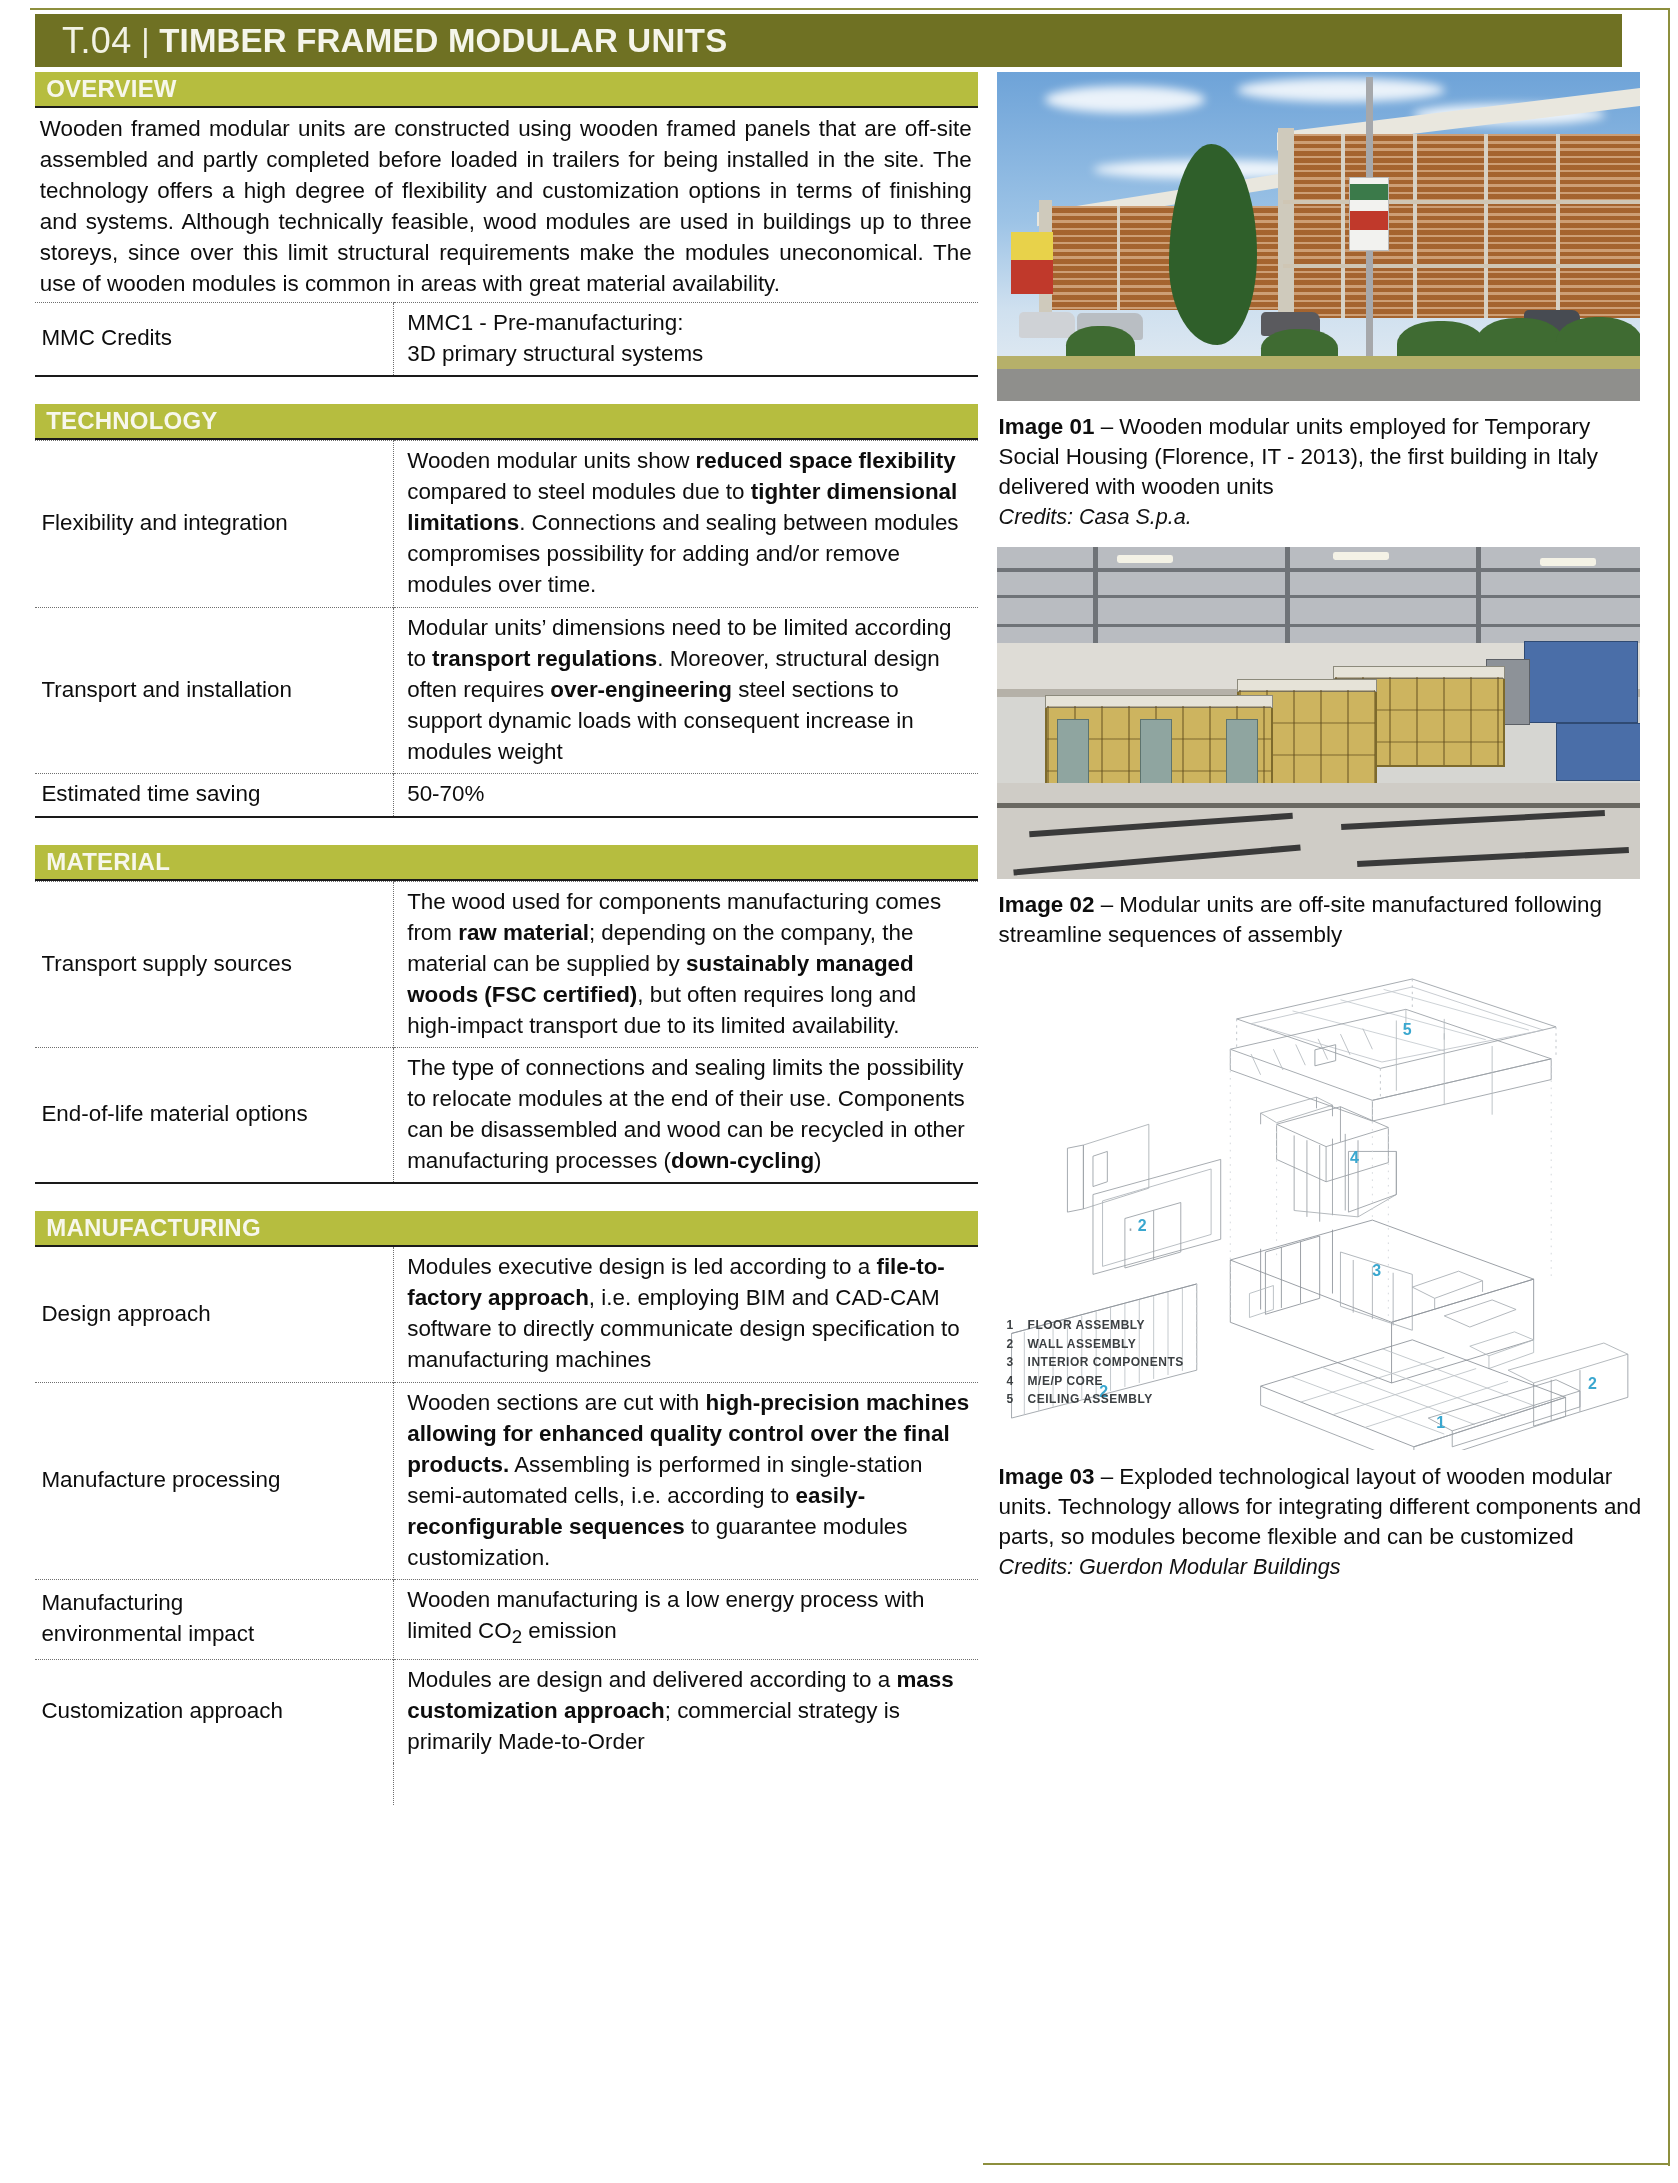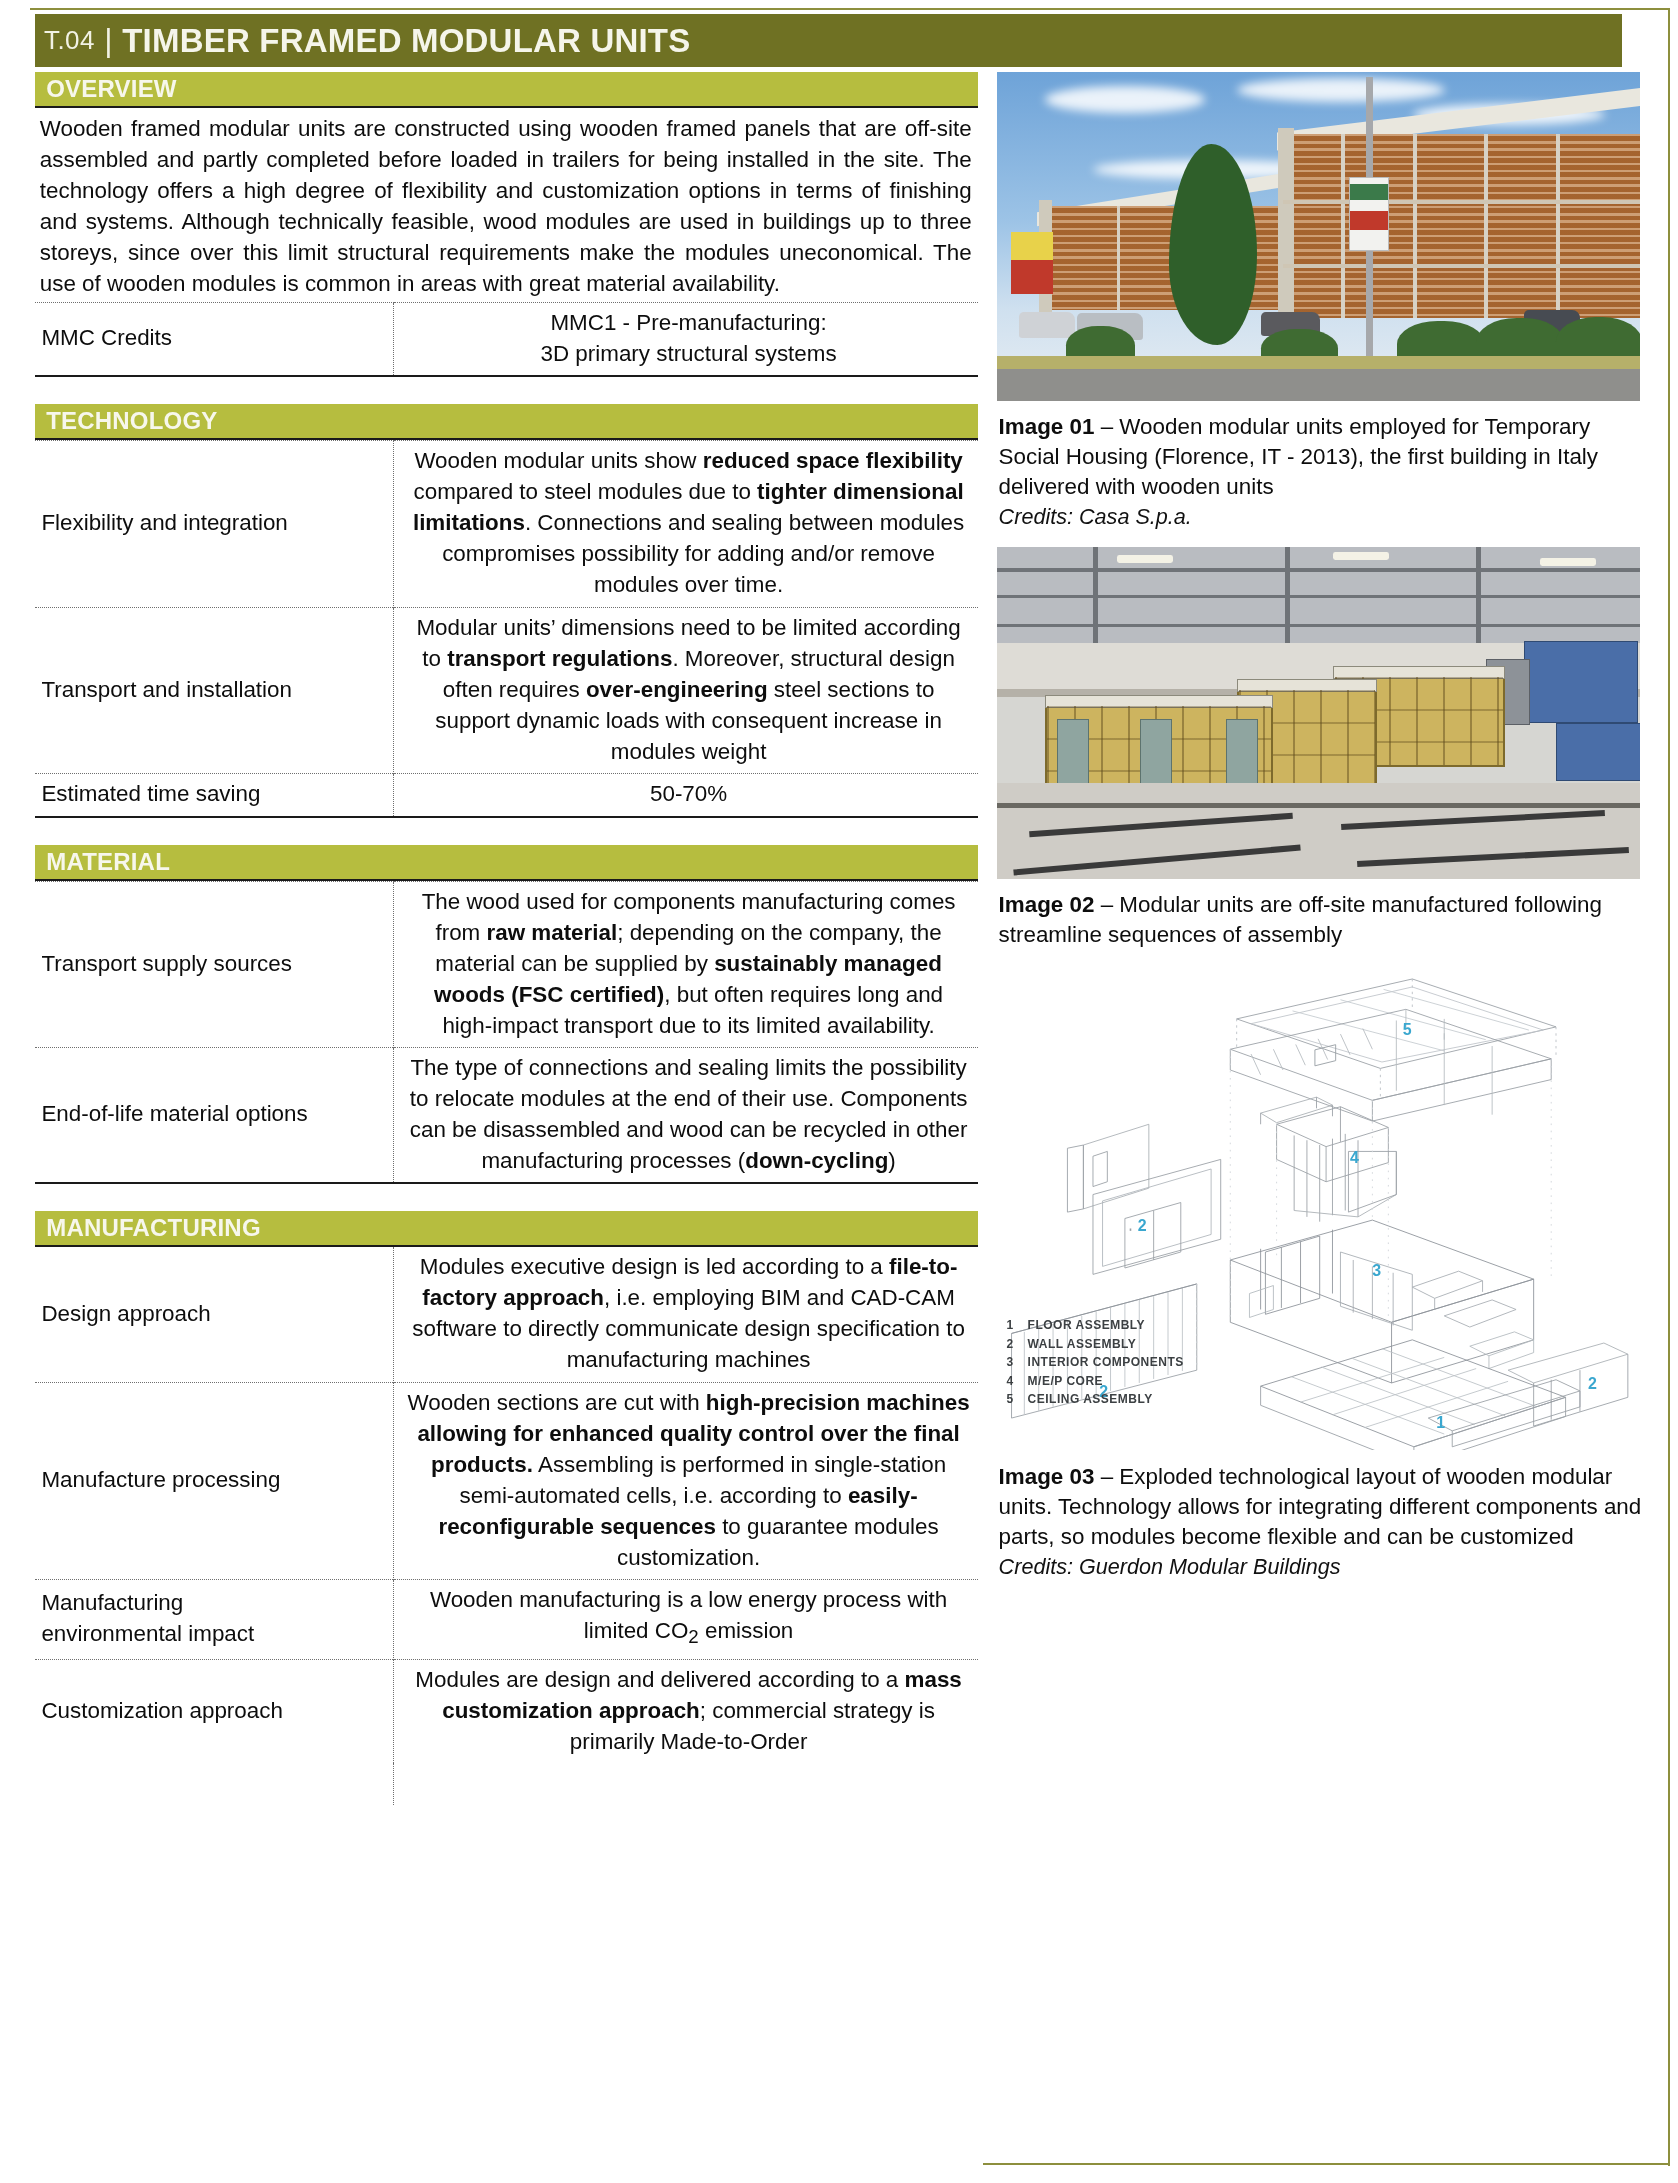--- a/index.html
+++ b/index.html
@@ -21,22 +21,22 @@
   .frame-right{position:absolute;left:1668px;top:8px;width:2.4px;height:2158px;background:#8d8f3e;}
   .frame-bottom{position:absolute;left:983px;top:2163px;width:687px;height:2.4px;background:#8d8f3e;}
 
   
   .titlebar{
     position:absolute;left:35px;top:14.4px;width:1587px;height:53px;
     background:#6f7123;
     display:flex;align-items:center;
   }
   .title-code{
-    font-size:26px;color:#f2f2e4;letter-spacing:0.4px;
-    font-weight:400;padding-left:9px;
+    font-size:36px;color:#f2f2e4;letter-spacing:0.4px;
+    font-weight:400;padding-left:27px;
   }
   .title-sep{color:#f2f2e4;font-size:32px;padding:0 9.6px;font-weight:300;}
   .title-main{
     font-size:33px;color:#f5f5ea;font-weight:bold;letter-spacing:0.2px;
   }
 
   
   .leftcol{position:absolute;left:35px;top:72px;width:943px;}
   .section-head{
     background:#b6bd3f;color:#f7f7ec;font-weight:bold;
@@ -49,21 +49,21 @@
     padding:4.8px 6.4px 3.2px 4.8px;color:#0d0d0d;
   }
   table.spec{
     width:100%;border-collapse:collapse;table-layout:fixed;
   }
   table.spec td{
     vertical-align:top;font-size:22.4px;line-height:31px;color:#0d0d0d;
     padding:4px 8px 6.4px 4.8px;
   }
   table.spec td.k{width:344px;vertical-align:middle;padding-left:6.4px;}
-  table.spec td.v{border-left:1.6px dotted #6f6f6f;padding-left:12.8px;text-align:center;}
+  table.spec td.v{border-left:1.6px dotted #6f6f6f;padding-left:12.8px;}
   table.spec tr.dotted > td{border-top:1.6px dotted #6f6f6f;}
   .blockend{border-top:2.4px solid #1a1a1a;height:0;font-size:0;line-height:0;}
   .gap{height:27px;}
   .topline{border-top:2.4px solid #1a1a1a;}
 
   
   .rightcol{position:absolute;left:997px;top:72px;width:647px;}
   .caption{
     font-size:22.4px;line-height:30px;color:#0d0d0d;padding:11.2px 1.6px 0 1.6px;
   }

